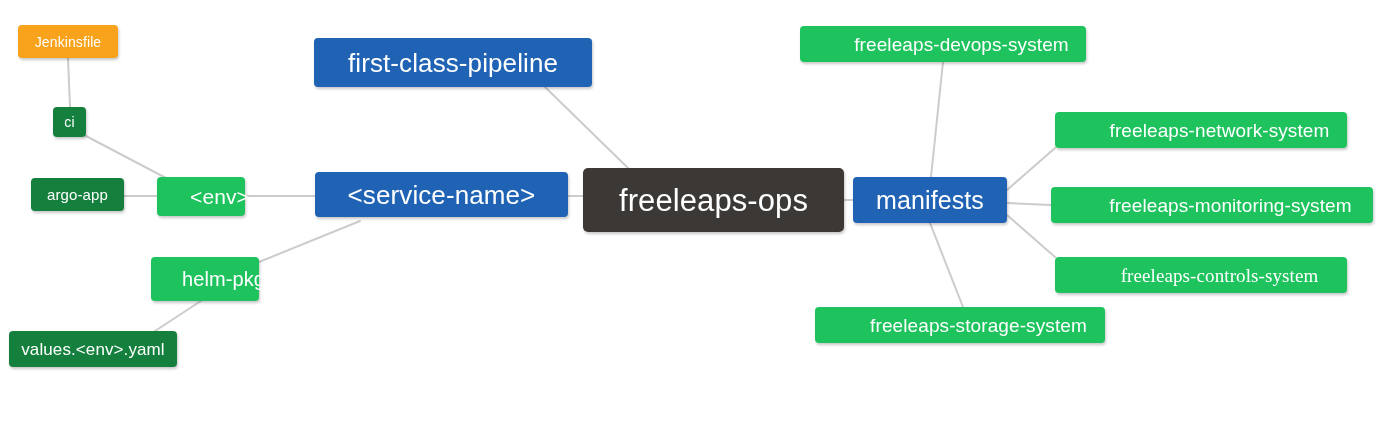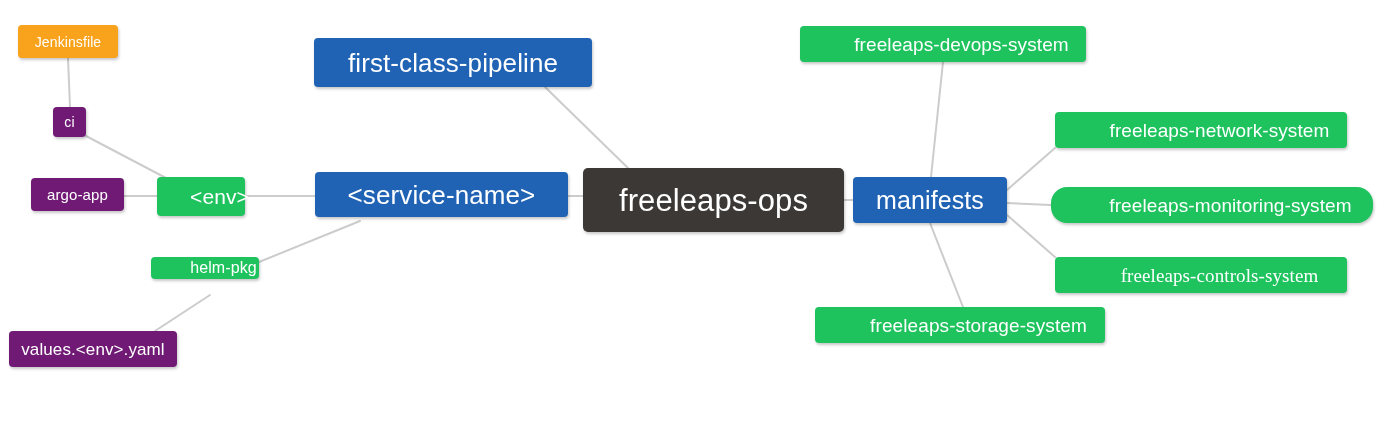--- a/index.html
+++ b/index.html
@@ -38,21 +38,21 @@
     padding: 0 10px;
     line-height: 1;
   }
   .node-root {
     background: #3c3835;
     border-radius: 5px;
   }
   .node-blue   { background: #2063b4; }
   .node-green  { background: #1ec35e; padding-left: 47px; }
   .node-orange { background: #f9a21b; }
-  .node-red    { background: #701a75; }
+  .node-red    { background: #15803d; }
 </style>
 </head>
 <body>
 
 <div id="mindmap-canvas">
   <svg id="edge-layer" viewBox="0 0 1390 421" width="1390" height="421">
       <line x1="68" y1="58" x2="70" y2="107" stroke="#cccccc" stroke-width="2" stroke-linecap="round"></line>
       <line x1="86" y1="136" x2="166" y2="178" stroke="#cccccc" stroke-width="2" stroke-linecap="round"></line>
       <line x1="124" y1="196" x2="157" y2="196" stroke="#cccccc" stroke-width="2" stroke-linecap="round"></line>
       <line x1="245" y1="196" x2="315" y2="196" stroke="#cccccc" stroke-width="2" stroke-linecap="round"></line>
@@ -65,25 +65,25 @@
       <line x1="1007" y1="190" x2="1055" y2="148" stroke="#cccccc" stroke-width="2" stroke-linecap="round"></line>
       <line x1="1007" y1="203" x2="1051" y2="205" stroke="#cccccc" stroke-width="2" stroke-linecap="round"></line>
       <line x1="1007" y1="215" x2="1055" y2="257" stroke="#cccccc" stroke-width="2" stroke-linecap="round"></line>
       <line x1="930" y1="223" x2="963" y2="307" stroke="#cccccc" stroke-width="2" stroke-linecap="round"></line>
     </svg>
   <div id="node-layer">
       <div class="node node-orange" style="left: 18px; top: 25px; width: 100px; height: 33px; font-size: 14px;">Jenkinsfile</div>
       <div class="node node-red" style="left: 53px; top: 107px; width: 33px; height: 30px; font-size: 14px;">ci</div>
       <div class="node node-red" style="left: 31px; top: 178px; width: 93px; height: 33px; font-size: 15px;">argo-app</div>
       <div class="node node-green" style="left: 157px; top: 177px; width: 88px; height: 39px; font-size: 21px;">&lt;env&gt;</div>
-      <div class="node node-green" style="left: 151px; top: 257px; width: 108px; height: 22px; font-size: 16px;">helm-pkg</div>
+      <div class="node node-green" style="left: 151px; top: 257px; width: 108px; height: 44px; font-size: 20px;">helm-pkg</div>
       <div class="node node-red" style="left: 9px; top: 331px; width: 168px; height: 36px; font-size: 17px;">values.&lt;env&gt;.yaml</div>
       <div class="node node-blue" style="left: 314px; top: 38px; width: 278px; height: 49px; font-size: 26px;">first-class-pipeline</div>
       <div class="node node-blue" style="left: 315px; top: 172px; width: 253px; height: 45px; font-size: 26px;">&lt;service-name&gt;</div>
       <div class="node node-root" style="left: 583px; top: 168px; width: 261px; height: 64px; font-size: 31px;">freeleaps-ops</div>
       <div class="node node-blue" style="left: 853px; top: 177px; width: 154px; height: 46px; font-size: 25px;">manifests</div>
       <div class="node node-green" style="left: 800px; top: 26px; width: 286px; height: 36px; font-size: 19px;">freeleaps-devops-system</div>
       <div class="node node-green" style="left: 1055px; top: 112px; width: 292px; height: 36px; font-size: 19px;">freeleaps-network-system</div>
-      <div class="node node-green" style="left: 1051px; top: 187px; width: 322px; height: 36px; font-size: 19px; border-radius: 16px;">freeleaps-monitoring-system</div>
+      <div class="node node-green" style="left: 1051px; top: 187px; width: 322px; height: 36px; font-size: 19px;">freeleaps-monitoring-system</div>
       <div class="node node-green" style="left: 1055px; top: 257px; width: 292px; height: 36px; font-size: 19px; font-family: Liberation Serif, serif;">freeleaps-controls-system</div>
       <div class="node node-green" style="left: 815px; top: 307px; width: 290px; height: 36px; font-size: 19px;">freeleaps-storage-system</div>
     </div>
 </div>
 
 </body></html>

